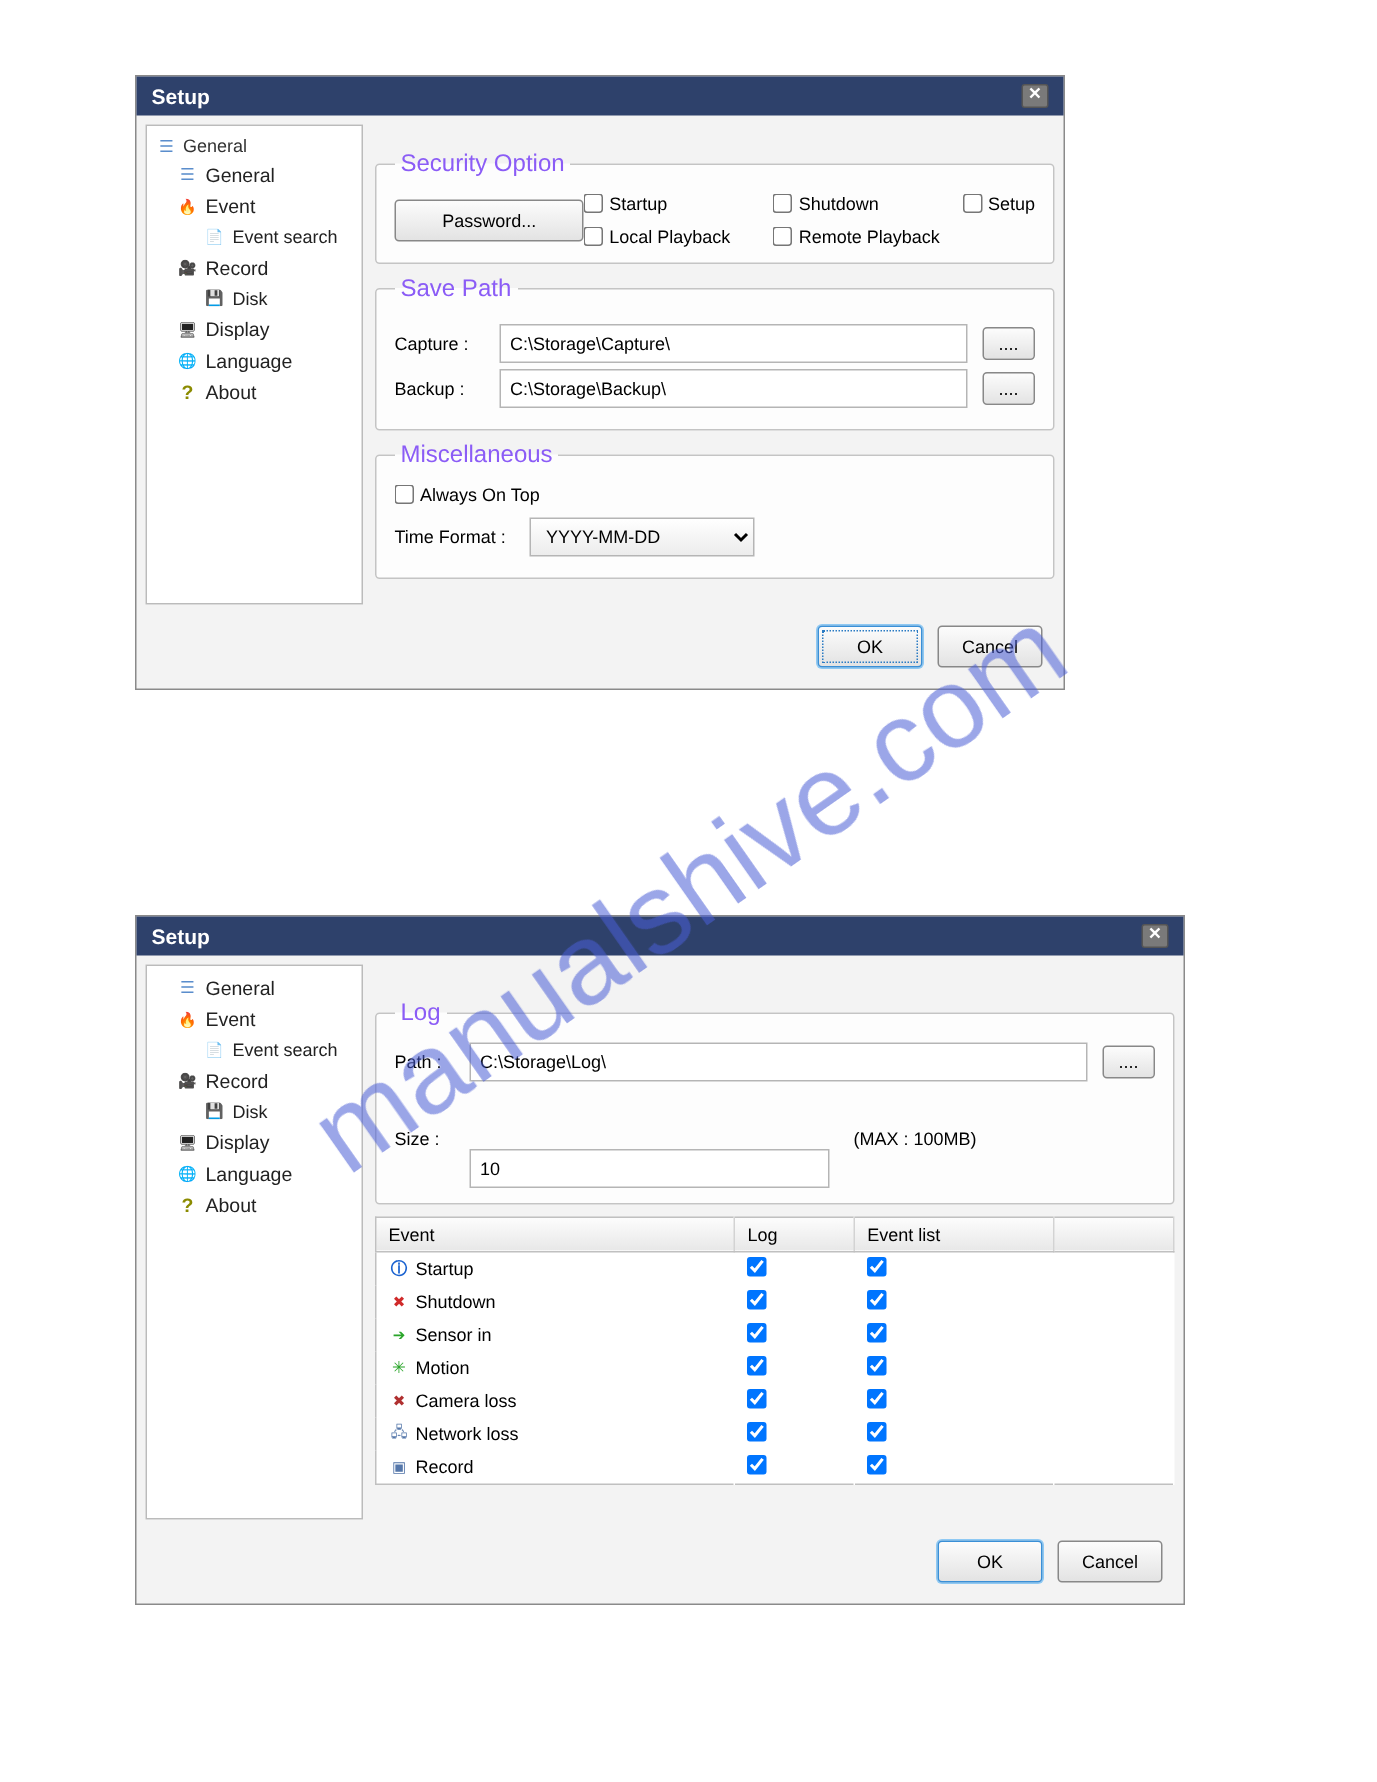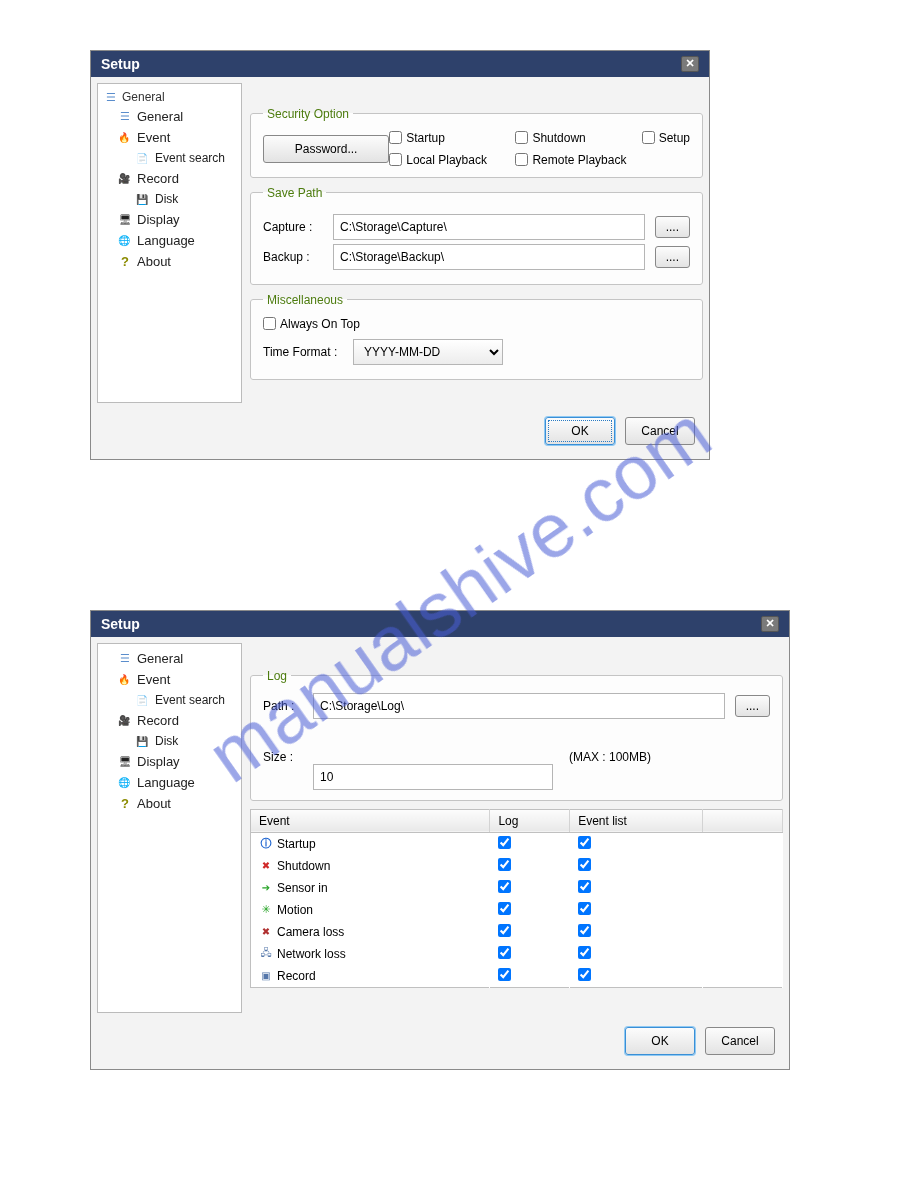--- a/index.html
+++ b/index.html
@@ -88,22 +88,22 @@
   }
   fieldset {
     border: 1px solid #c4c4c4;
     border-radius: 3px;
     padding: 10px 12px;
     margin: 0;
     background: #fdfdfd;
   }
   legend {
     padding: 0 4px;
-    color: #4d7c0f;
-    font-size: 12px;
+    color: #8b5cf6;
+    font-size: 16px;
   }
   .security-grid {
     display: grid;
     grid-template-columns: 1fr 1fr 1fr auto;
     row-gap: 8px;
     align-items: center;
   }
   .chk-wrap { display:flex; align-items:center; gap:4px; }
   input[type=checkbox] { width:13px; height:13px; margin:0; }
   .btn {

